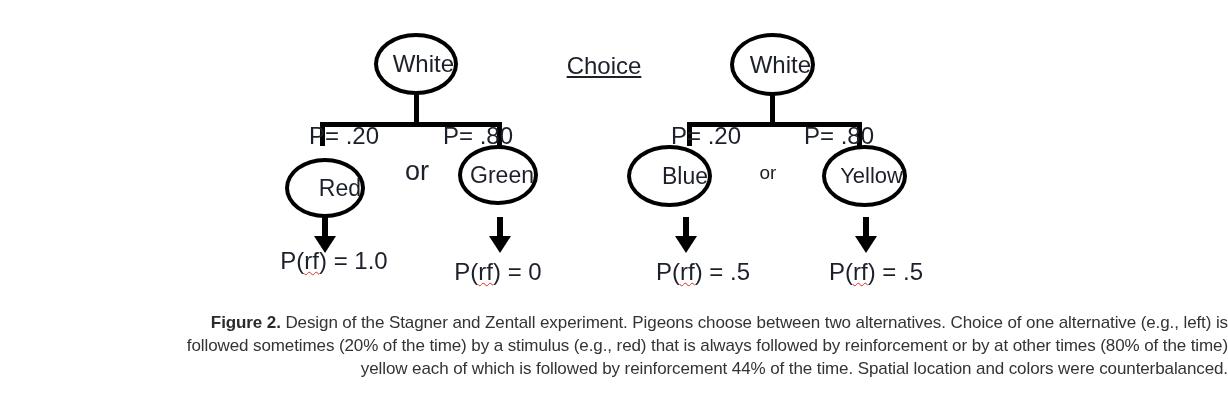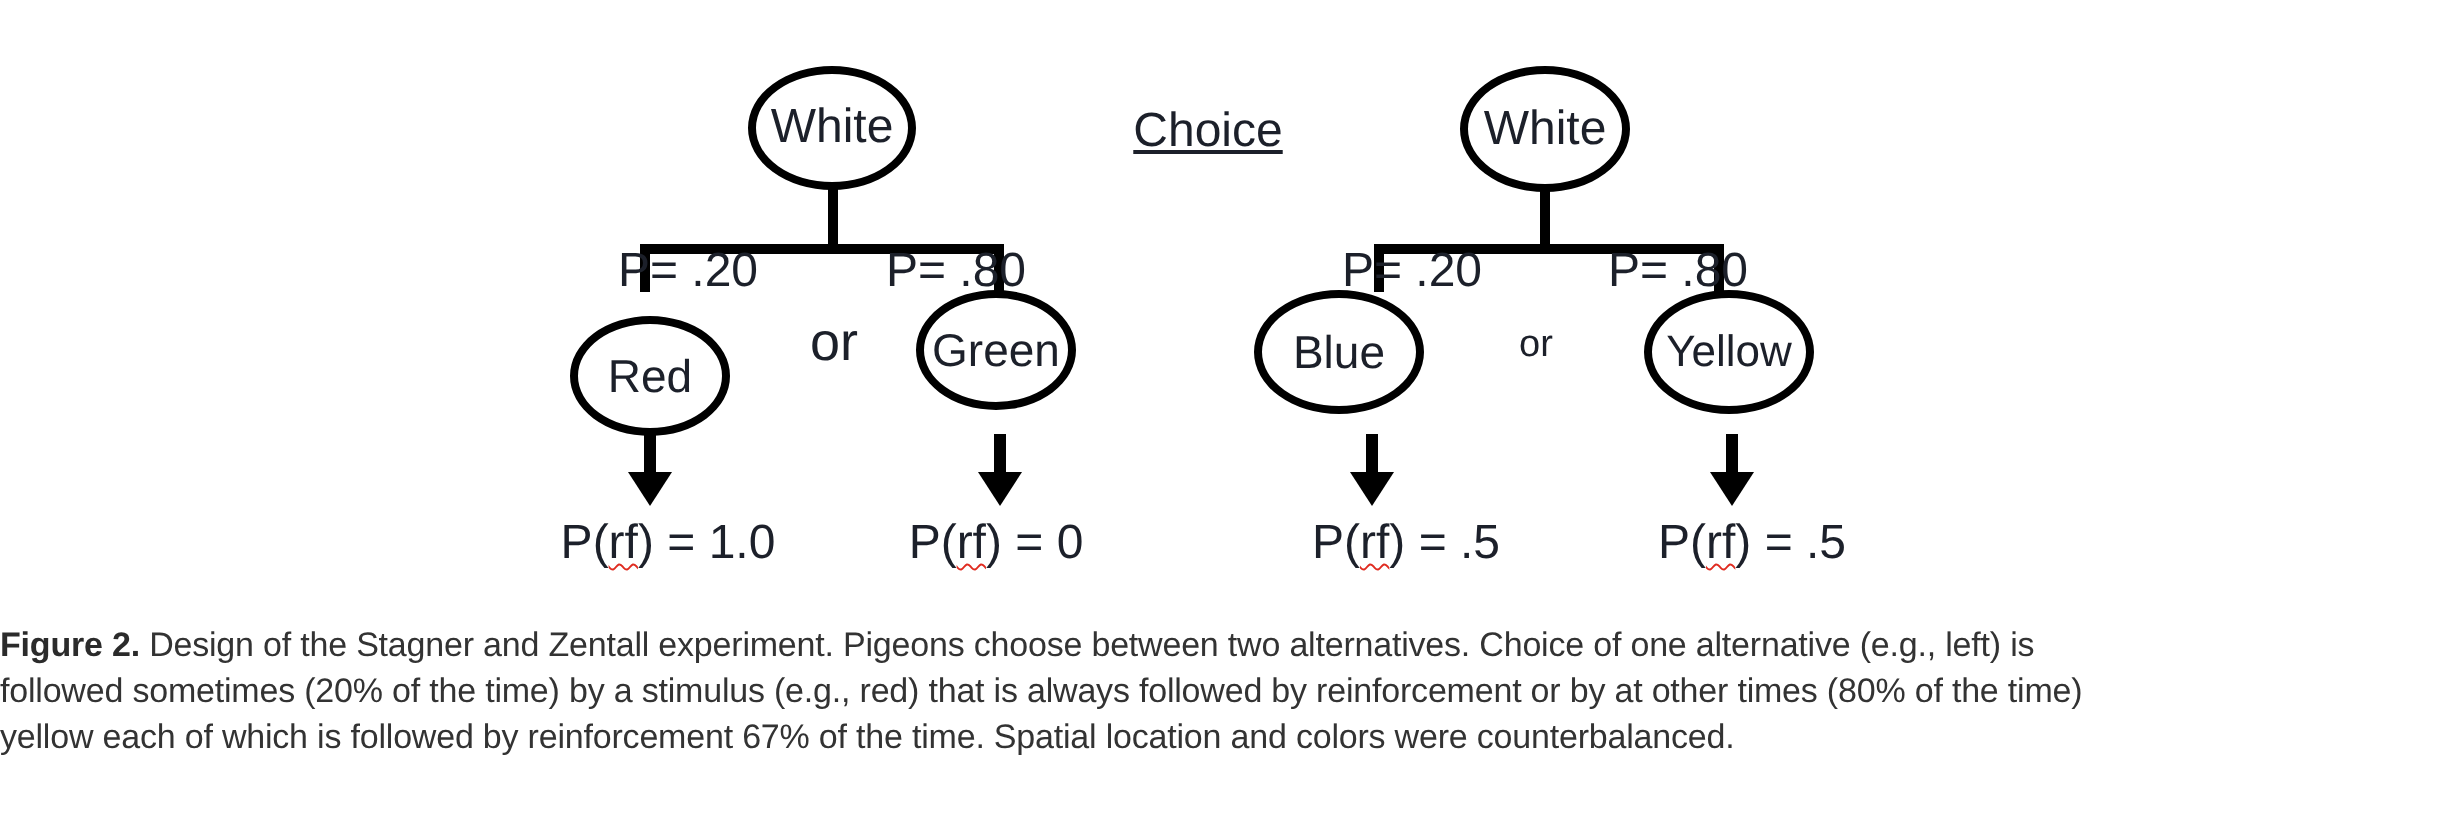--- a/index.html
+++ b/index.html
@@ -9,21 +9,21 @@
     background:#ffffff;
     font-family:"Liberation Sans", sans-serif;
     overflow:hidden;
   }
   
   .vline,.hline{position:absolute;background:#000000;}
   .ellipse{
     position:absolute;box-sizing:border-box;
     border:4px solid #000000;border-radius:50%;
     background:#ffffff;
-    display:flex;align-items:center;justify-content:center;
+    display:flex;align-items:center;justify-content:flex-end;
     font-size:23px;color:#1c202a;
   }
   .lbl{
     position:absolute;white-space:nowrap;
     transform:translateX(-50%);
     color:#1c202a;line-height:1.05;
   }
   .prob{font-size:24px;margin-top:24px;}
   .outcome{font-size:24px;}
   .or-large{font-size:27px;}
@@ -39,21 +39,21 @@
   .rf{
     text-decoration-line:underline;
     text-decoration-style:wavy;
     text-decoration-color:#e02b20;
     text-decoration-thickness:1px;
     text-underline-offset:2px;
   }
   
   .caption{
     position:absolute;left:0;right:0;top:311px;
-    text-align:left;
+    text-align:right;
     font-size:17px;line-height:23px;
     letter-spacing:-0.1px;
     color:#333333;
   }
   .caption .cap-line{white-space:nowrap;}
   .caption .bold{font-weight:bold;color:#2b2b2b;}
 </style>
 </head>
 <body>
 
@@ -79,21 +79,21 @@
     <div class="lbl prob" style="left:344px;top:99px">P= .20</div>
     <div class="lbl prob" style="left:478px;top:99px">P= .80</div>
 
     <div class="lbl or-large" style="left:417px;top:157px">or</div>
 
     <div class="arrow-stem" style="left:322px;top:217px;width:6px;height:20px"></div>
     <div class="arrow-head" style="left:314px;top:236px"></div>
     <div class="arrow-stem" style="left:497px;top:217px;width:6px;height:20px"></div>
     <div class="arrow-head" style="left:489px;top:236px"></div>
 
-    <div class="lbl outcome" style="left:334px;top:259px"><span>P(</span><span class="rf">rf</span><span>) = 1.0</span></div>
+    <div class="lbl outcome" style="left:334px;top:248px"><span>P(</span><span class="rf">rf</span><span>) = 1.0</span></div>
     <div class="lbl outcome" style="left:498px;top:259px"><span>P(</span><span class="rf">rf</span><span>) = 0</span></div>
   </div>
 
   <div class="lbl choice" style="left:604px;top:53px">Choice</div>
 
   <div>
 
     <div class="vline" style="left:770px;top:94px;width:5px;height:30px"></div>
     <div class="hline" style="left:687px;top:122px;width:175px;height:5px"></div>
     <div class="vline" style="left:687px;top:122px;width:5px;height:24px"></div>
@@ -119,16 +119,16 @@
     <div class="arrow-stem" style="left:863px;top:217px;width:6px;height:20px"></div>
     <div class="arrow-head" style="left:855px;top:236px"></div>
 
     <div class="lbl outcome" style="left:703px;top:259px"><span>P(</span><span class="rf">rf</span><span>) = .5</span></div>
     <div class="lbl outcome" style="left:876px;top:259px"><span>P(</span><span class="rf">rf</span><span>) = .5</span></div>
   </div>
 
   <div class="caption">
     <div class="cap-line"><span class="bold">Figure 2.</span><span> Design of the Stagner and Zentall experiment. Pigeons choose between two alternatives. Choice of one alternative (e.g., left) is</span></div>
     <div class="cap-line">followed sometimes (20% of the time) by a stimulus (e.g., red) that is always followed by reinforcement or by at other times (80% of the time)</div>
-    <div class="cap-line">yellow each of which is followed by reinforcement 67% of the time. Spatial location and colors were counterbalanced.</div>
+    <div class="cap-line">yellow each of which is followed by reinforcement 44% of the time. Spatial location and colors were counterbalanced.</div>
   </div>
 
 </div>
 
 </body></html>

